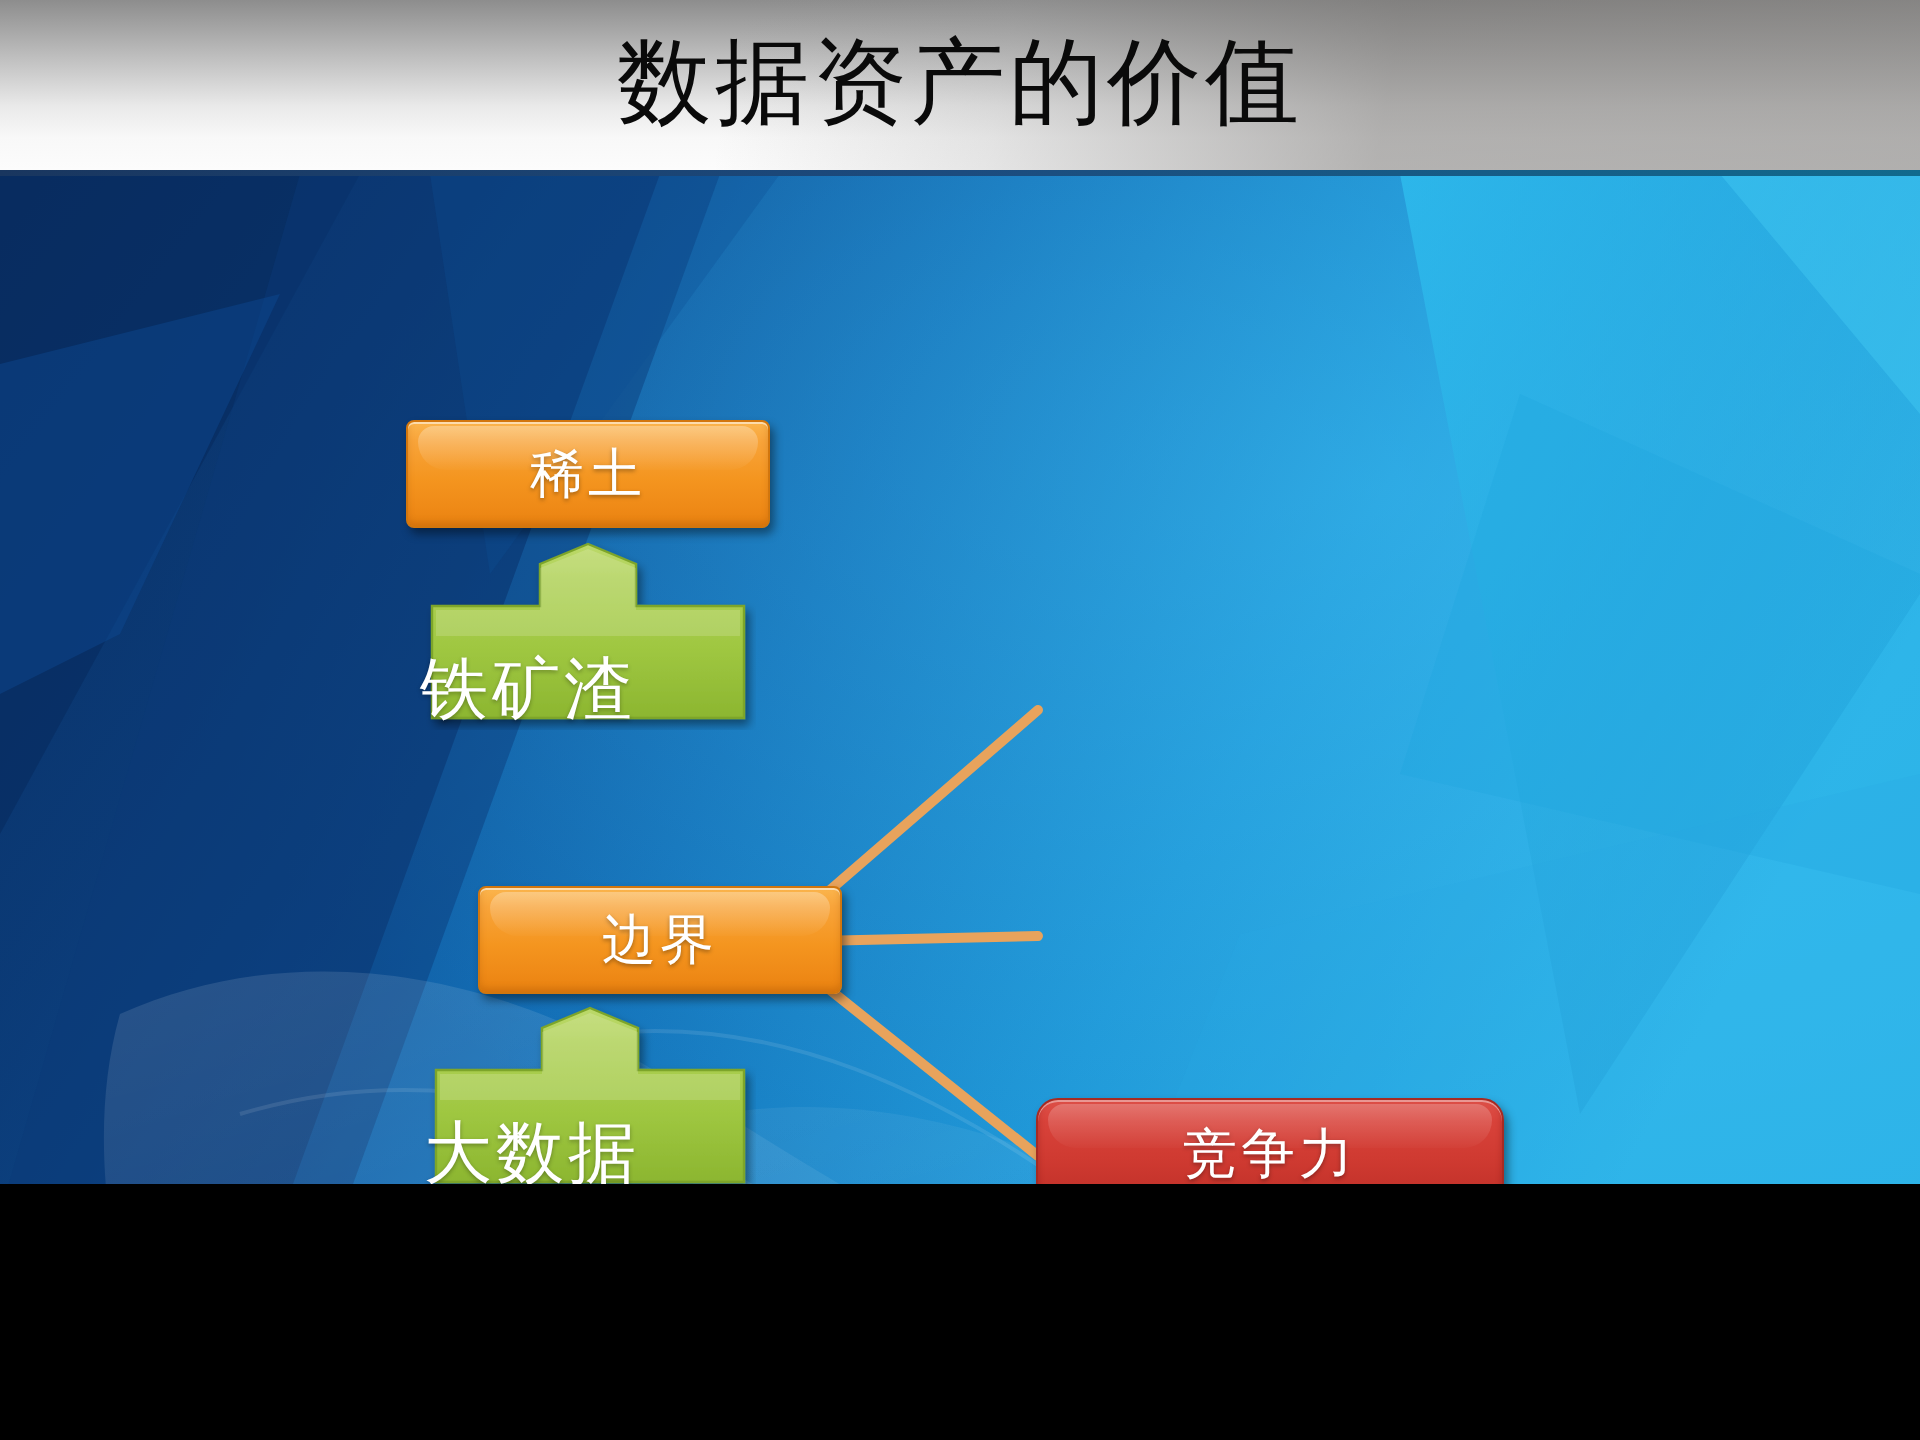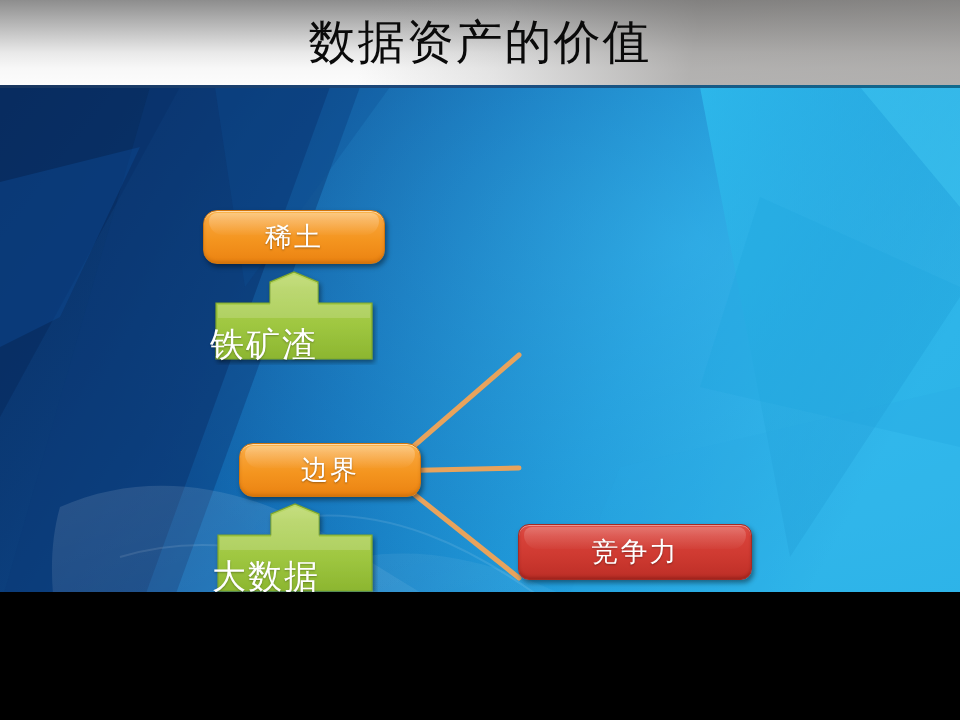--- a/index.html
+++ b/index.html
@@ -89,21 +89,21 @@
     color: #ffffff;
     font-size: 27px;
     letter-spacing: 2px;
     white-space: nowrap;
     font-family: "DejaVu Sans", "Liberation Sans", sans-serif;
     text-shadow: 0 1px 2px rgba(0,0,0,0.35);
   }
 
   
   .node-orange {
-    border-radius: 14px;
+    border-radius: 4px;
     background:
       linear-gradient(to bottom,
         #fbb54d 0%,
         #f8a43a 18%,
         #f4951f 55%,
         #ef8a17 82%,
         #e98210 100%);
     border: 1px solid #d2760d;
     box-shadow:
       inset 0 1px 0 rgba(255,255,255,0.55),
@@ -282,18 +282,18 @@
           </filter>
         </defs>
         <path d="M6,33 H59 V12 L83,2 L107,12 V33 H160 V89 H6 Z" fill="url(#gGreen2)" stroke="#7da52a" stroke-width="1.2" filter="url(#shGreen2)"></path>
         <path d="M8,35 H59 V14 L83,4.5 L107,14 V35 H158 V48 H8 Z" fill="#ffffff" opacity="0.16"></path>
       </svg>
       <div class="green-label" style="top:52px;">大数据</div>
     </div>
 
 
 
-    <div class="node node-red" style="left:518px; top:524px; width:234px; height:56px;border-radius:11px;">
+    <div class="node node-red" style="left:518px; top:549px; width:234px; height:56px;border-radius:11px;">
       <span>竞争力</span>
     </div>
 
   </div>
 </div>
 
 </body></html>

